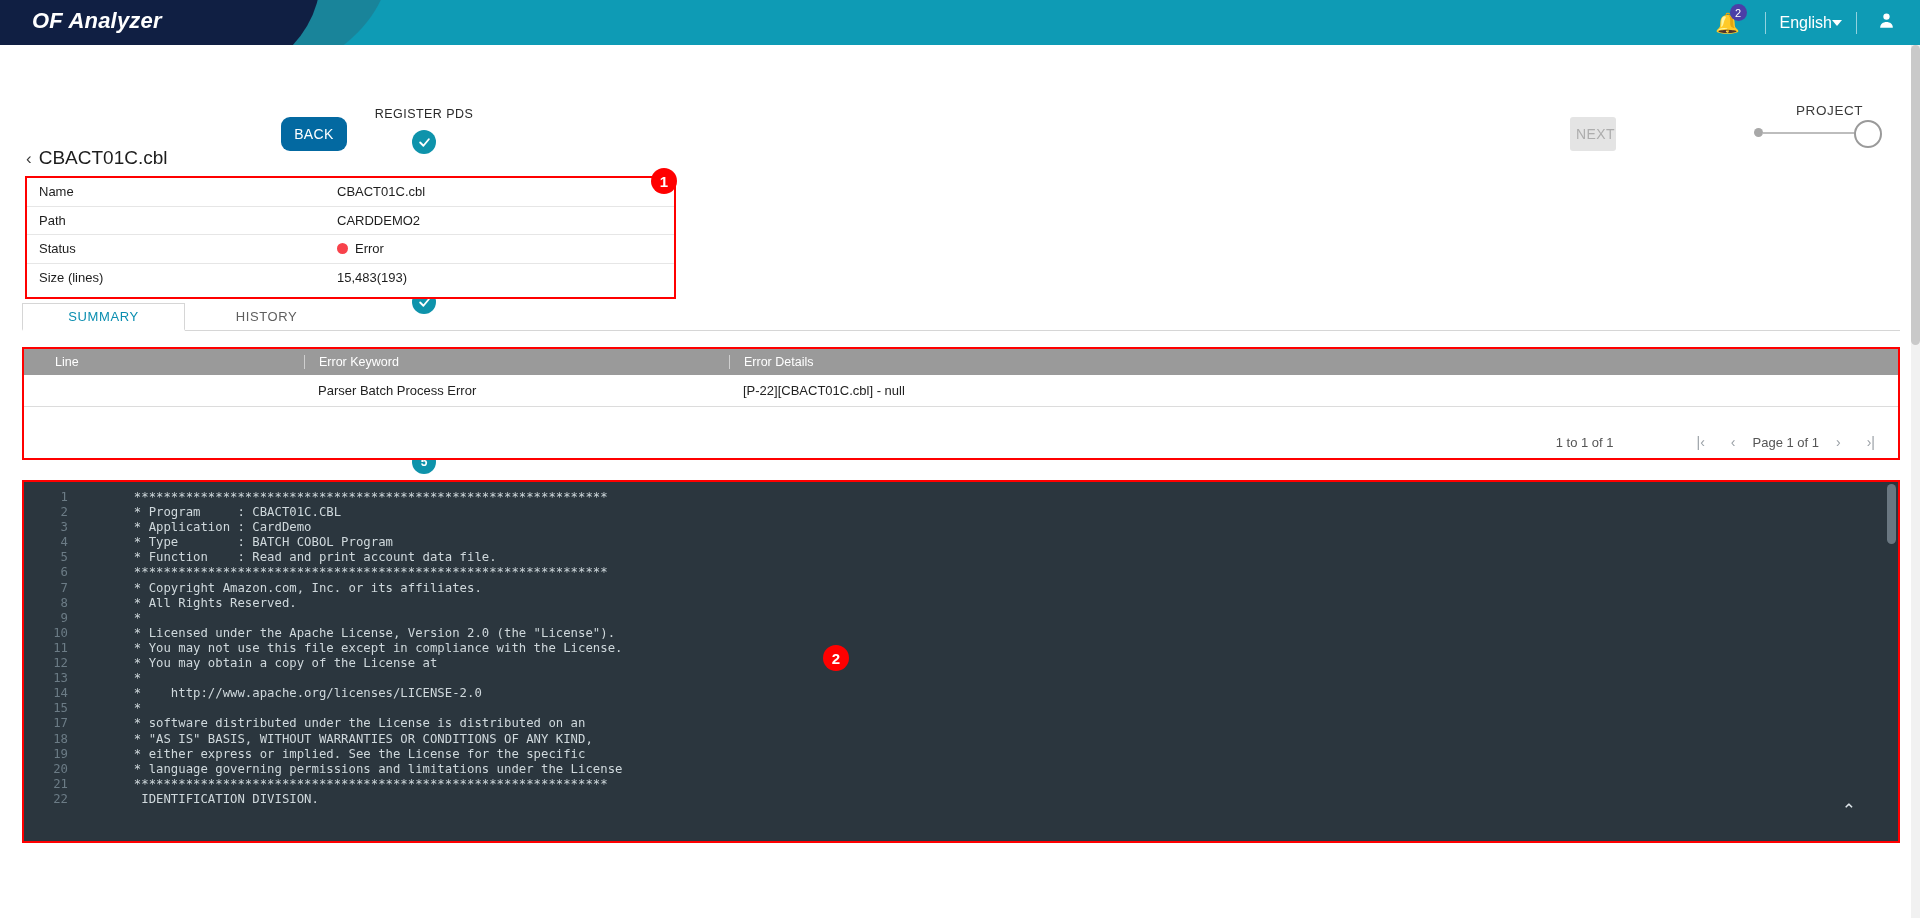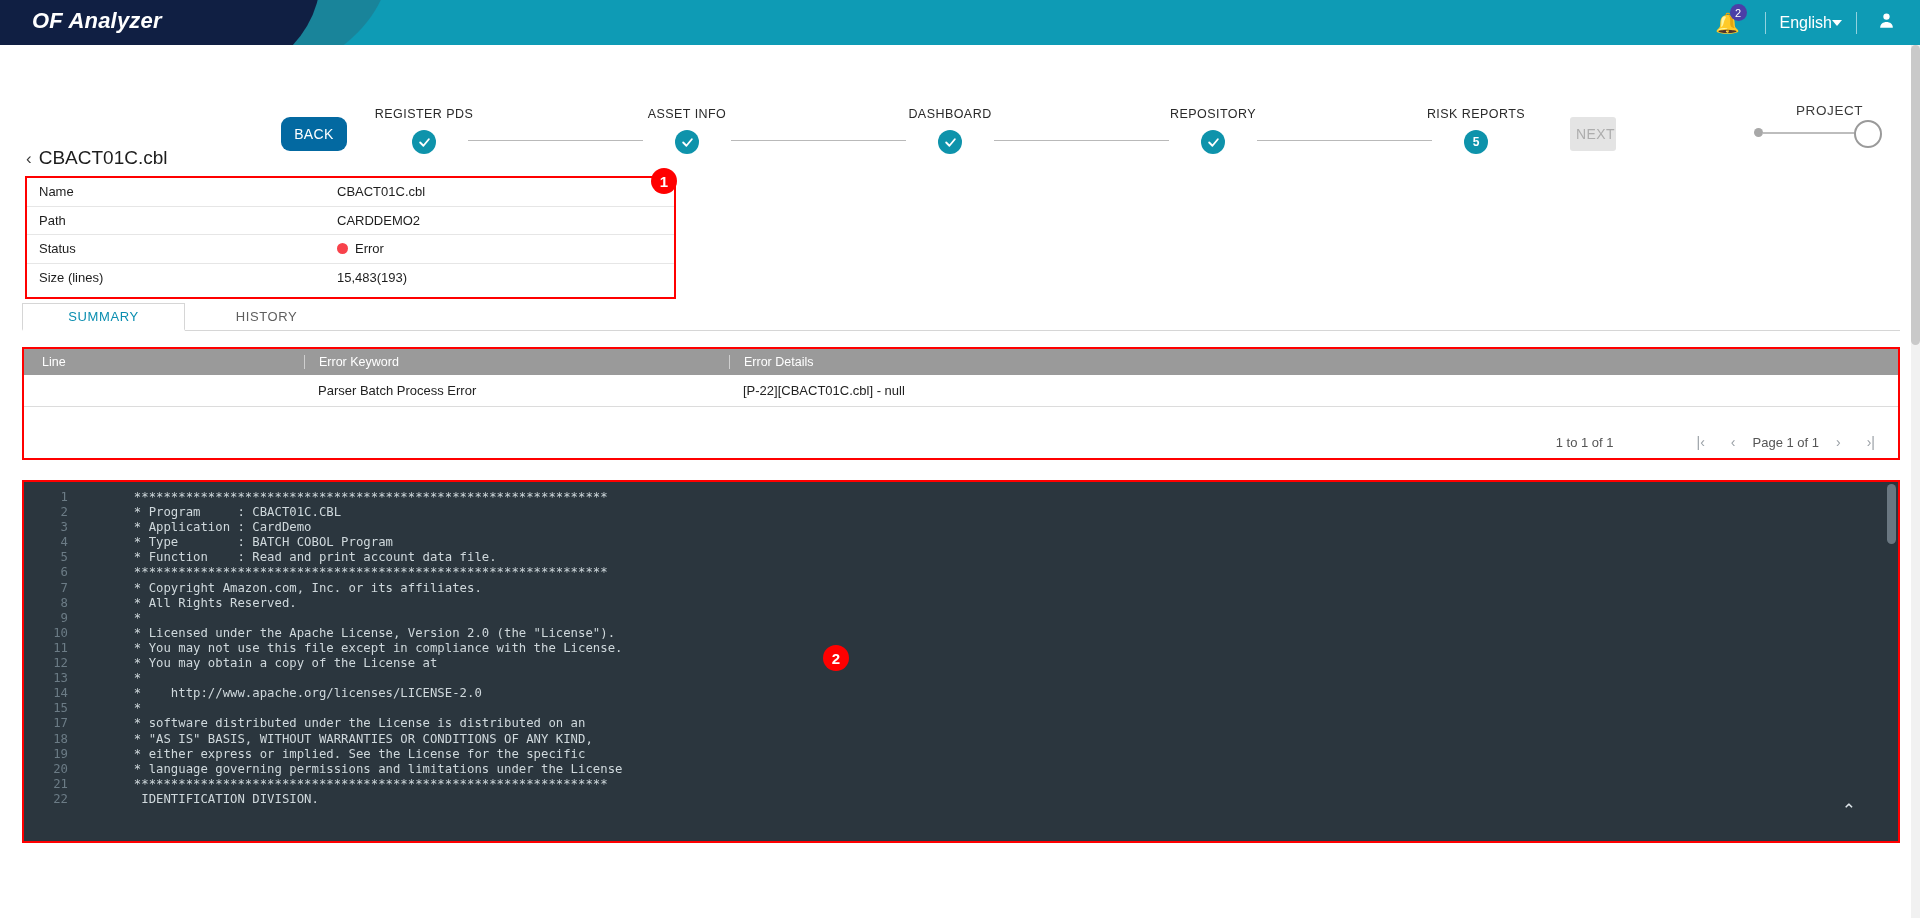--- a/index.html
+++ b/index.html
@@ -72,21 +72,21 @@
     border:none; border-radius:9px; font-size:14px; letter-spacing:.4px;
     cursor:pointer;
   }
   .btn-next{
     position:absolute; left:1570px; top:72px;
     width:46px; height:34px; background:#e4e4e4; color:#adadad;
     border:none; border-radius:3px; font-size:14px; letter-spacing:.4px;
   }
   .steps{
     position:absolute; left:380px; top:62px; width:1140px; height:52px;
-    display:flex; align-items:flex-start;
+    display:flex; align-items:flex-start;flex-direction:column;
   }
   .step{ position:relative; display:flex; flex-direction:column; align-items:center; width:88px;}
   .step-label{ font-size:12.5px; color:#2a2a2a; letter-spacing:.45px; white-space:nowrap; }
   .step-dot{
     margin-top:9px; width:24px;height:24px;border-radius:50%;
     background:#0e93ab; color:#fff; display:flex;align-items:center;justify-content:center;
     font-size:12px; font-weight:bold;
   }
   .step-line{
     flex:1; height:1px; background:#b9b9b9; margin-top:33px;
@@ -159,21 +159,21 @@
   }
 
   
   .err-box{
     position:absolute; left:22px; top:347px; width:1878px; height:113px;
     border:2px solid #ff0000; background:#fff;
   }
   .err-head{
     display:flex; height:26px; background:#9a9a9a; color:#fff; font-size:12.5px; align-items:center;
   }
-  .col-line{ width:280px; padding-left:18px; }
+  .col-line{ width:280px; padding-left:31px; }
   .col-key{ width:425px; padding-left:14px; border-left:1px solid #cfcfcf; }
   .col-det{ flex:1; padding-left:14px; border-left:1px solid #cfcfcf; }
   .err-row{
     display:flex; height:32px; align-items:center; font-size:13px; color:#222;
     border-bottom:1px solid #dcdcdc;
   }
   .err-row .col-line,.err-row .col-key,.err-row .col-det{ border-left:none; }
 
   .pager{
     position:absolute; right:10px; bottom:8px;

